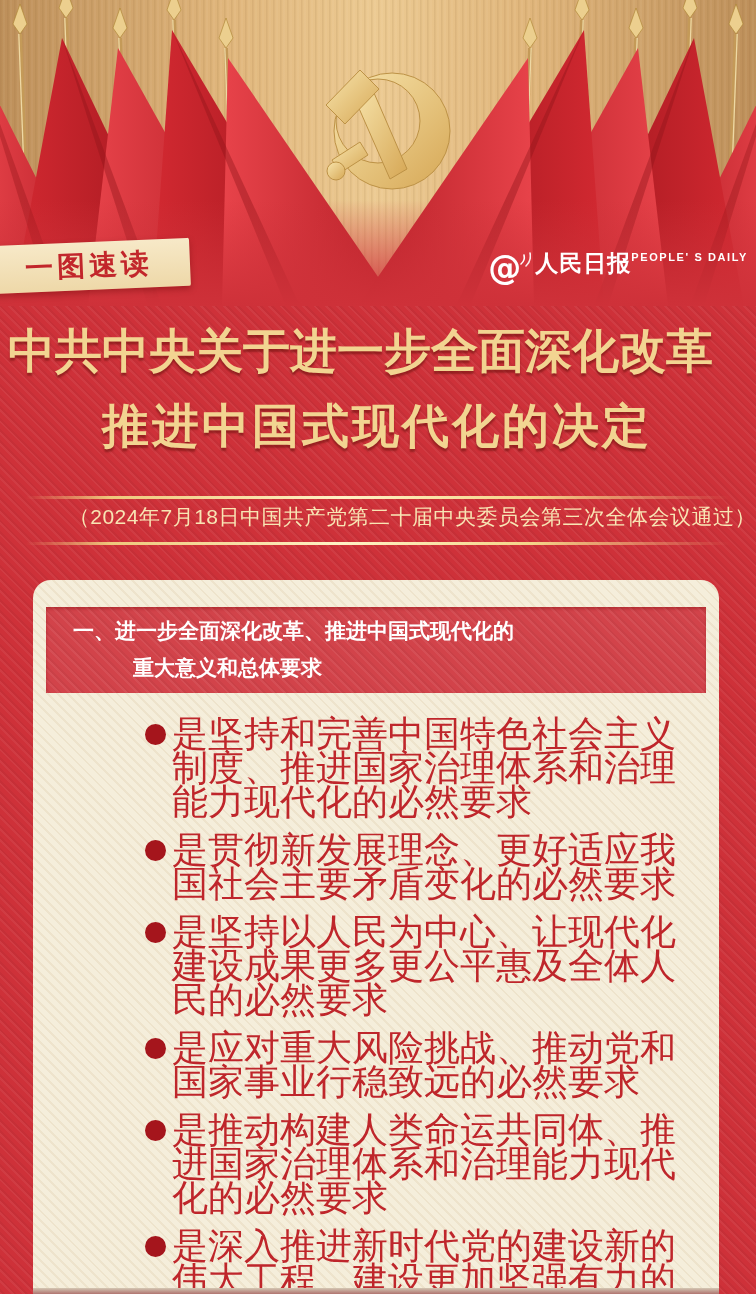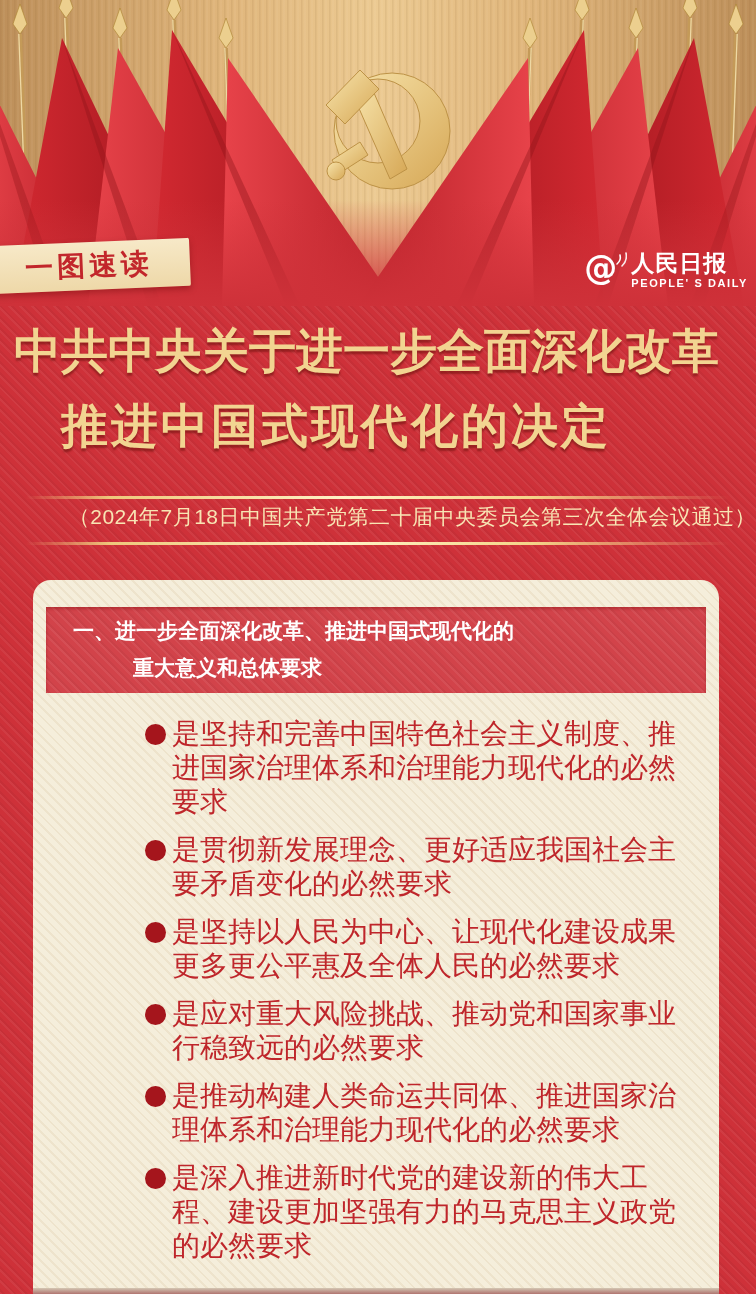--- a/index.html
+++ b/index.html
@@ -20,26 +20,26 @@
     transform:rotate(-2.4deg);border-radius:2px;
     display:flex;align-items:center;justify-content:center;
     color:#c2262b;font-weight:bold;font-size:28px;letter-spacing:4px;
     font-family:"Liberation Serif",serif;
     box-shadow:0 3px 6px rgba(90,0,0,.35);
   }
   
   .logo{position:absolute;top:250px;right:8px;display:flex;align-items:flex-start;color:#fff;}
   .logo-at{font-size:33px;line-height:36px;font-weight:bold;font-family:"DejaVu Sans",sans-serif;}
   .logo-waves{margin:2px 2px 0 -2px;}
-  .logo-text{display:flex;flex-direction:column;margin-left:2px;}
+  .logo-text{display:flex;margin-left:2px;}
   .logo-cn{font-size:23px;font-weight:bold;letter-spacing:1px;line-height:26px;}
   .logo-en{font-size:11px;letter-spacing:1.6px;font-weight:bold;margin-top:1px;}
   
   .title-wrap{
-    position:absolute;top:314px;left:14px;width:644px;text-align:center;
+    position:absolute;top:314px;left:8px;width:644px;text-align:right;
     color:#f2d491;font-family:"Liberation Serif",serif;font-weight:900;
     text-shadow:0 3px 2px rgba(115,20,16,.6);
   }
   .title-line{font-size:47px;line-height:75px;white-space:nowrap;}
   .title-line.l2{letter-spacing:3px;}
   
   .rule{
     position:absolute;left:26px;right:26px;height:3px;
     background:linear-gradient(90deg,rgba(244,212,130,0) 0%,#eec87c 12%,
       #fff2c6 45%,#f4d489 72%,rgba(244,212,130,0) 100%);
@@ -64,21 +64,21 @@
     background-image:repeating-linear-gradient(45deg,
       rgba(255,255,255,.06) 0 2px, rgba(0,0,0,.04) 2px 4px, transparent 4px 8px);
     color:#fff;font-weight:bold;font-size:21px;line-height:37px;
     box-shadow:inset 0 2px 3px rgba(120,10,10,.35);
   }
   .banner .l2{padding-left:60px;}
   .subheading{
     margin:17px 0 0 46px;color:#c0262c;font-size:30px;font-weight:bold;letter-spacing:.5px;
   }
   .bullets{list-style:none;margin:24px 0 0 112px;padding:0;width:556px;}
-  .bullets li{display:flex;margin-bottom:14px;color:#bf262b;font-size:28px;line-height:34px;}
+  .bullets li{display:flex;margin-bottom:14px;color:#bf262b;font-size:36px;line-height:34px;}
   .dot{flex:0 0 21px;height:21px;border-radius:50%;background:#a5151c;margin:7px 6px 0 0;}
   .bullet-text{width:525px;line-break:strict;}
   .card-strip{
     position:absolute;bottom:0;left:0;width:100%;height:6px;
     background:linear-gradient(180deg,#d3c6b2,#b07470);
   }
 </style>
 </head>
 <body>
 

